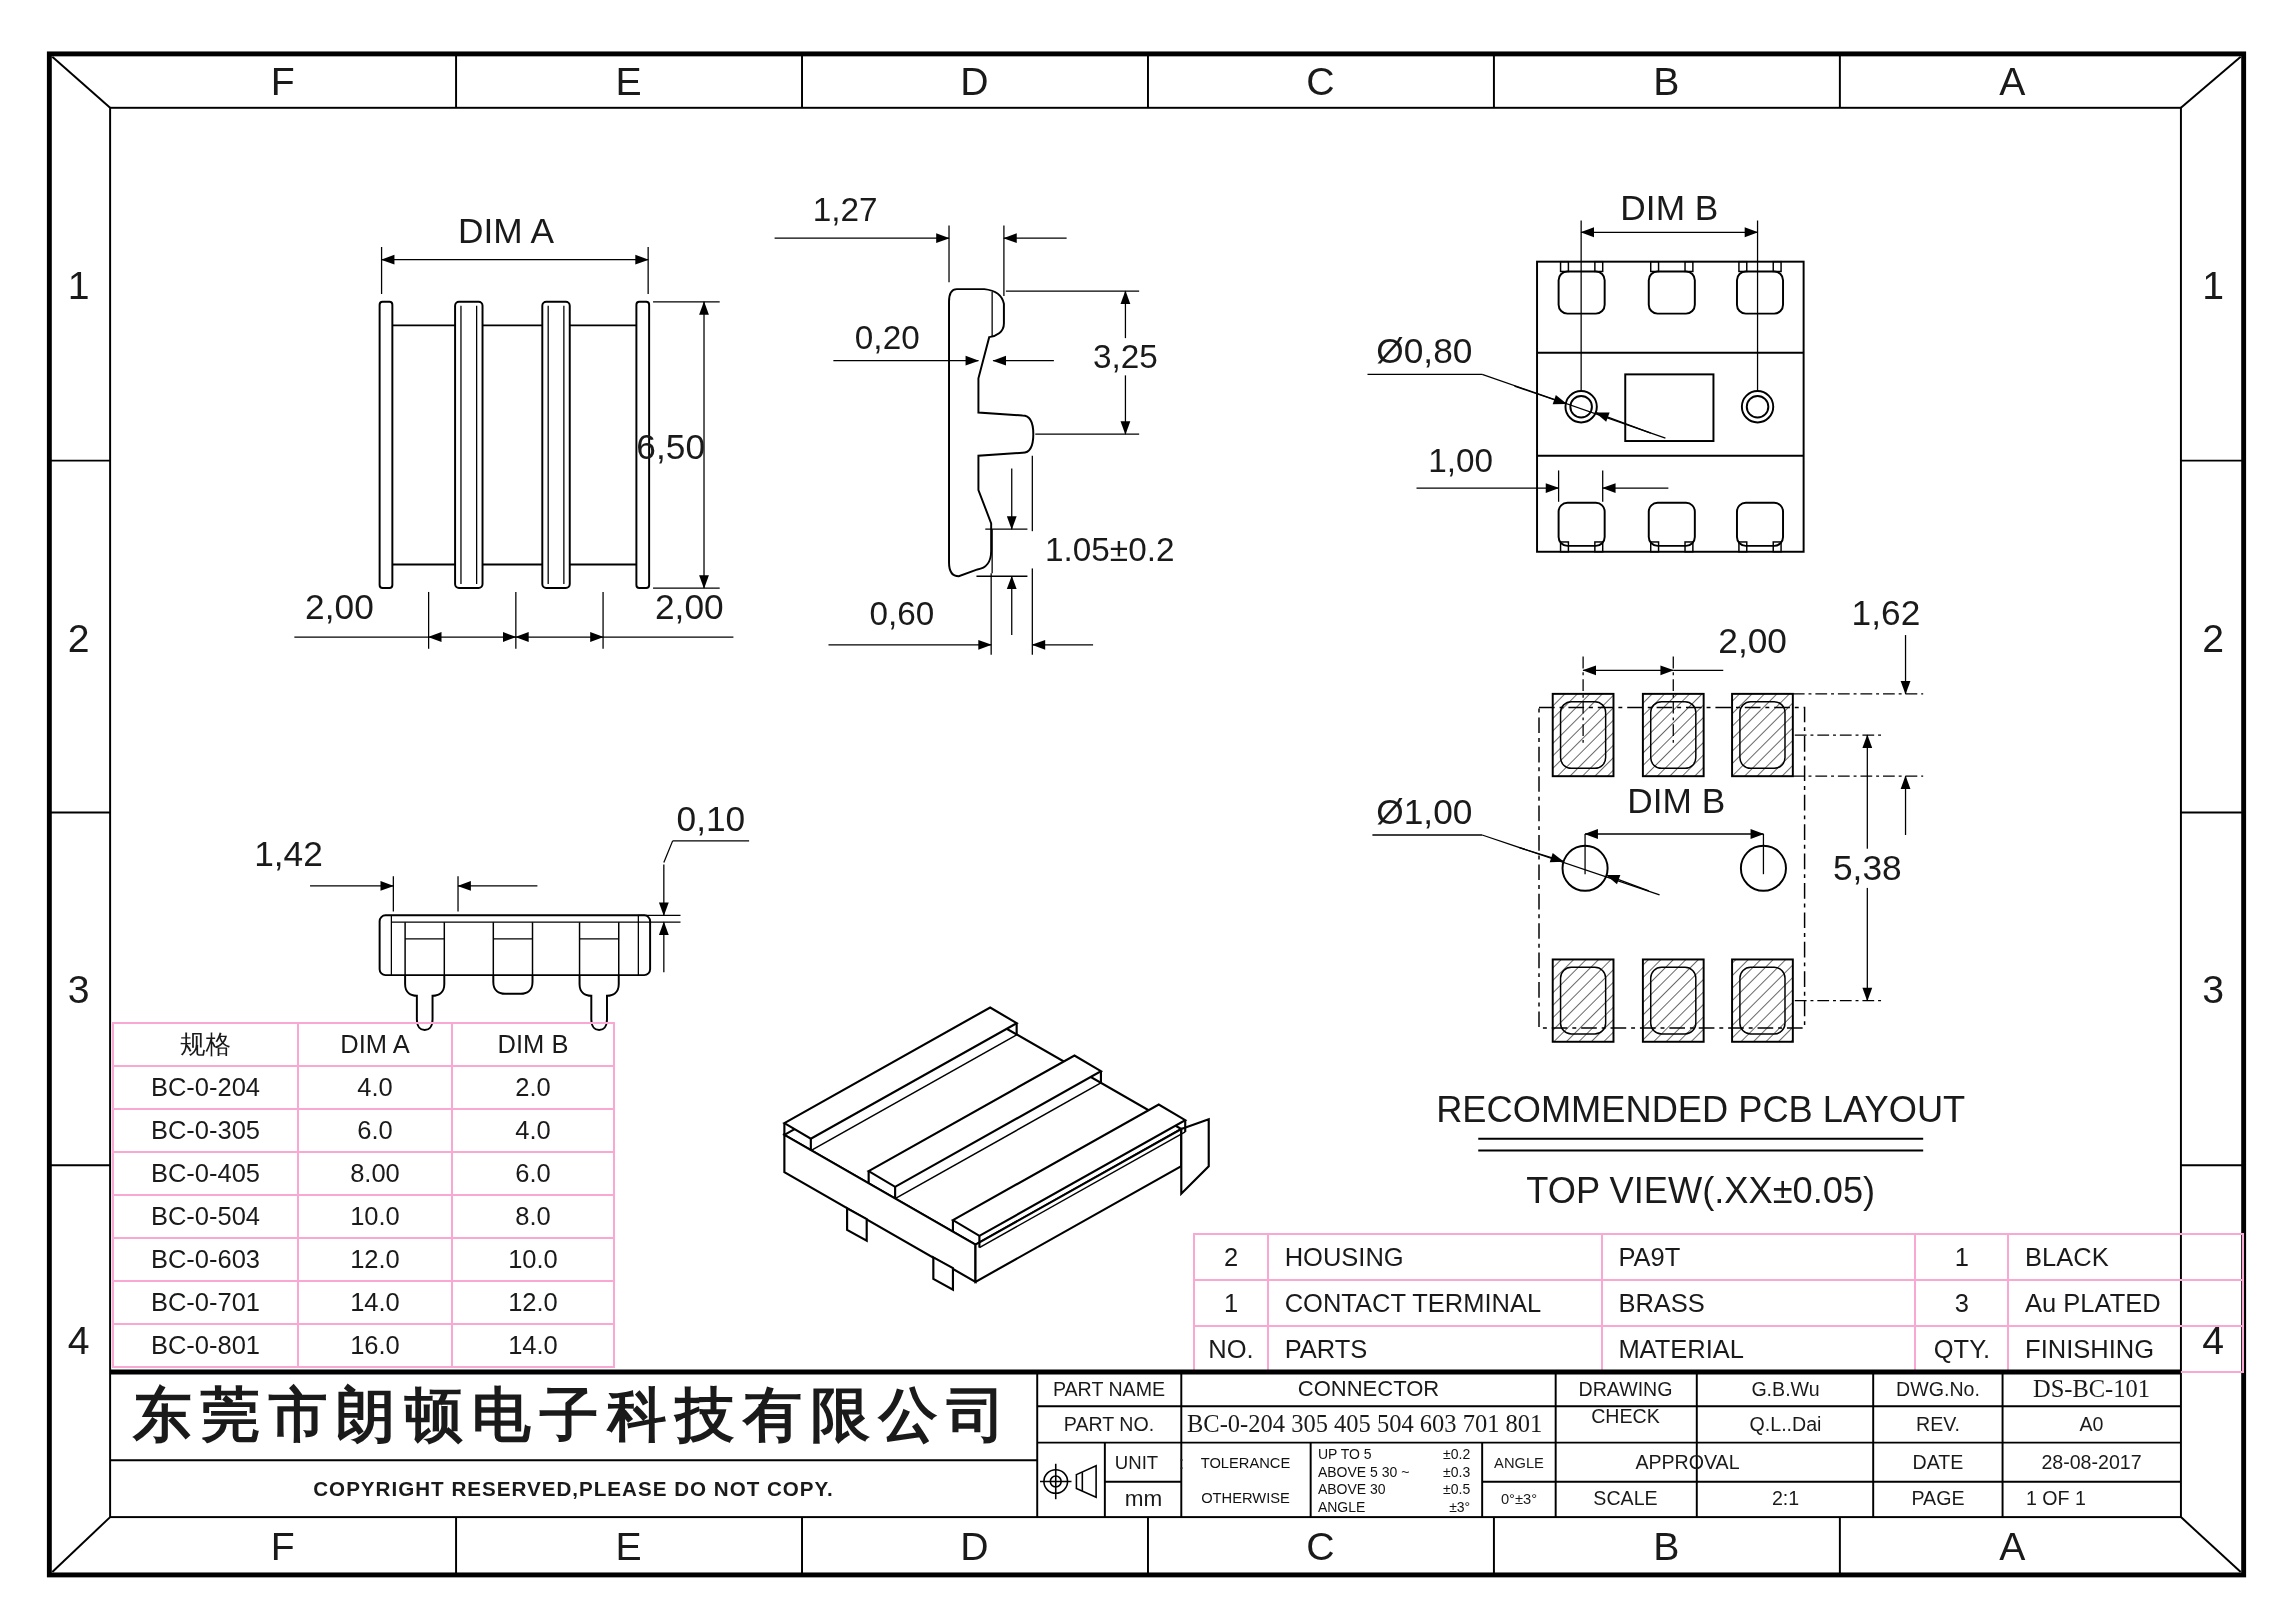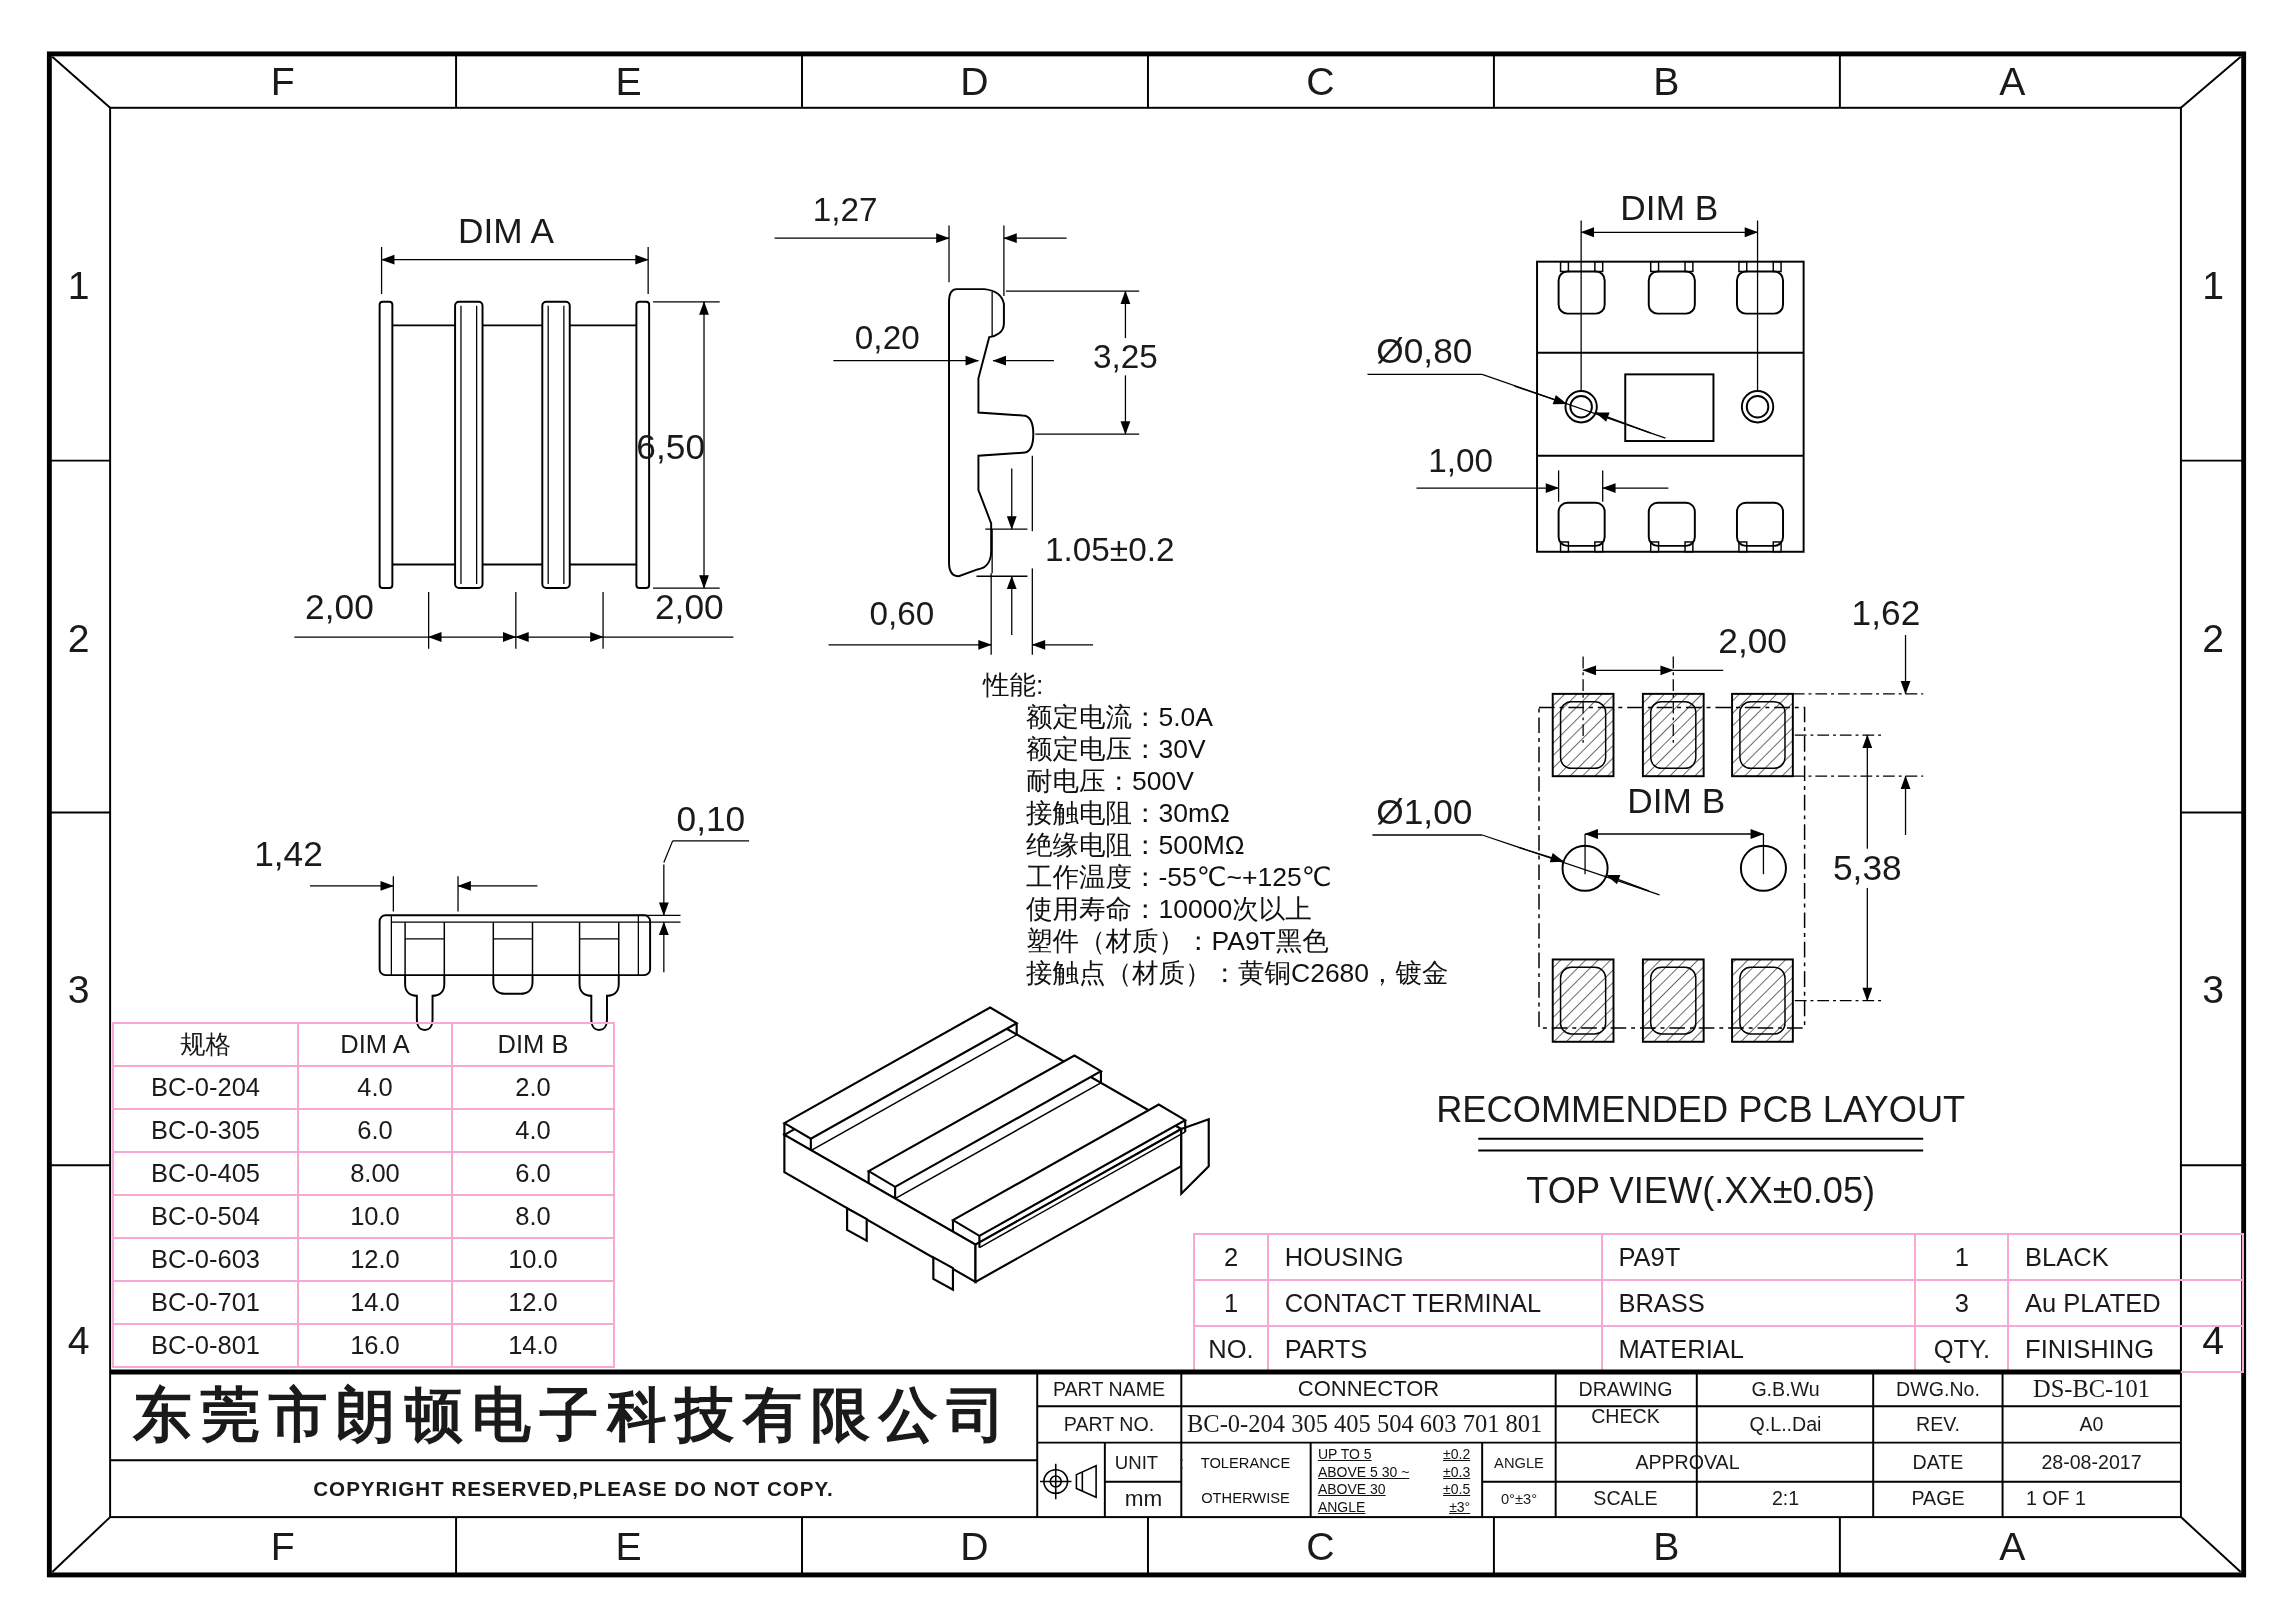--- a/index.html
+++ b/index.html
@@ -348,32 +348,20 @@
         <line x1="1209" y1="1143" x2="1209" y2="1155"></line>
             <line x1="999" y1="1273" x2="1209" y2="1155" stroke-width="1.5"></line>
       </g>
 
       <polygon points="864,1233 884,1244 884,1266 864,1255"></polygon>
       <polygon points="952,1283 972,1294 972,1316 952,1305"></polygon>
     </g>
   </g>
 </svg>
 
-<div id="perf">
-  <div class="ln t">性能:</div>
-  <div class="ln">额定电流：5.0A</div>
-  <div class="ln">额定电压：30V</div>
-  <div class="ln">耐电压：500V</div>
-  <div class="ln">接触电阻：30mΩ</div>
-  <div class="ln">绝缘电阻：500MΩ</div>
-  <div class="ln">工作温度：-55℃~+125℃</div>
-  <div class="ln">使用寿命：10000次以上</div>
-  <div class="ln">塑件（材质）：PA9T黑色</div>
-  <div class="ln">接触点（材质）：黄铜C2680，镀金</div>
-</div>
 
 <table id="specTable" class="cad abs" style="left:112px;top:1022px;width:489px;">
   <tbody>
         <tr>
     <td style="width:181px;">规格</td>
     <td style="width:150px;">DIM A</td>
     <td style="width:158px;">DIM B</td>
   </tr>
   <tr>
     <td>BC-0-204</td>
@@ -495,21 +483,21 @@
   <span>UNIT</span>
   <span>:</span>
 </div>
 <div class="cellTxt" style="left:1107px;top:1482px;width:73px;height:33px;font-size:22.5px;">mm</div>
 
 <div class="abs" style="left:1183px;top:1445px;width:125px;height:71px;display:flex;flex-direction:column;justify-content:space-around;align-items:center;">
   <div style="font-size:14.7px;text-align:center;">TOLERANCE</div>
   <div style="font-size:14.7px;">OTHERWISE</div>
 </div>
 
-<div class="abs" style="left:1312px;top:1445px;width:168px;height:71px;display:flex;flex-direction:column;justify-content:space-around;text-decoration:underline;">
+<div class="abs" style="left:1312px;top:1445px;width:168px;height:71px;display:flex;flex-direction:column;justify-content:space-around;">
   <div class="tolrow">
     <span>UP TO 5</span>
     <span>±0.2</span>
   </div>
   <div class="tolrow">
     <span>ABOVE 5  30 ~</span>
     <span>±0.3</span>
   </div>
   <div class="tolrow">
     <span>ABOVE 30</span>

